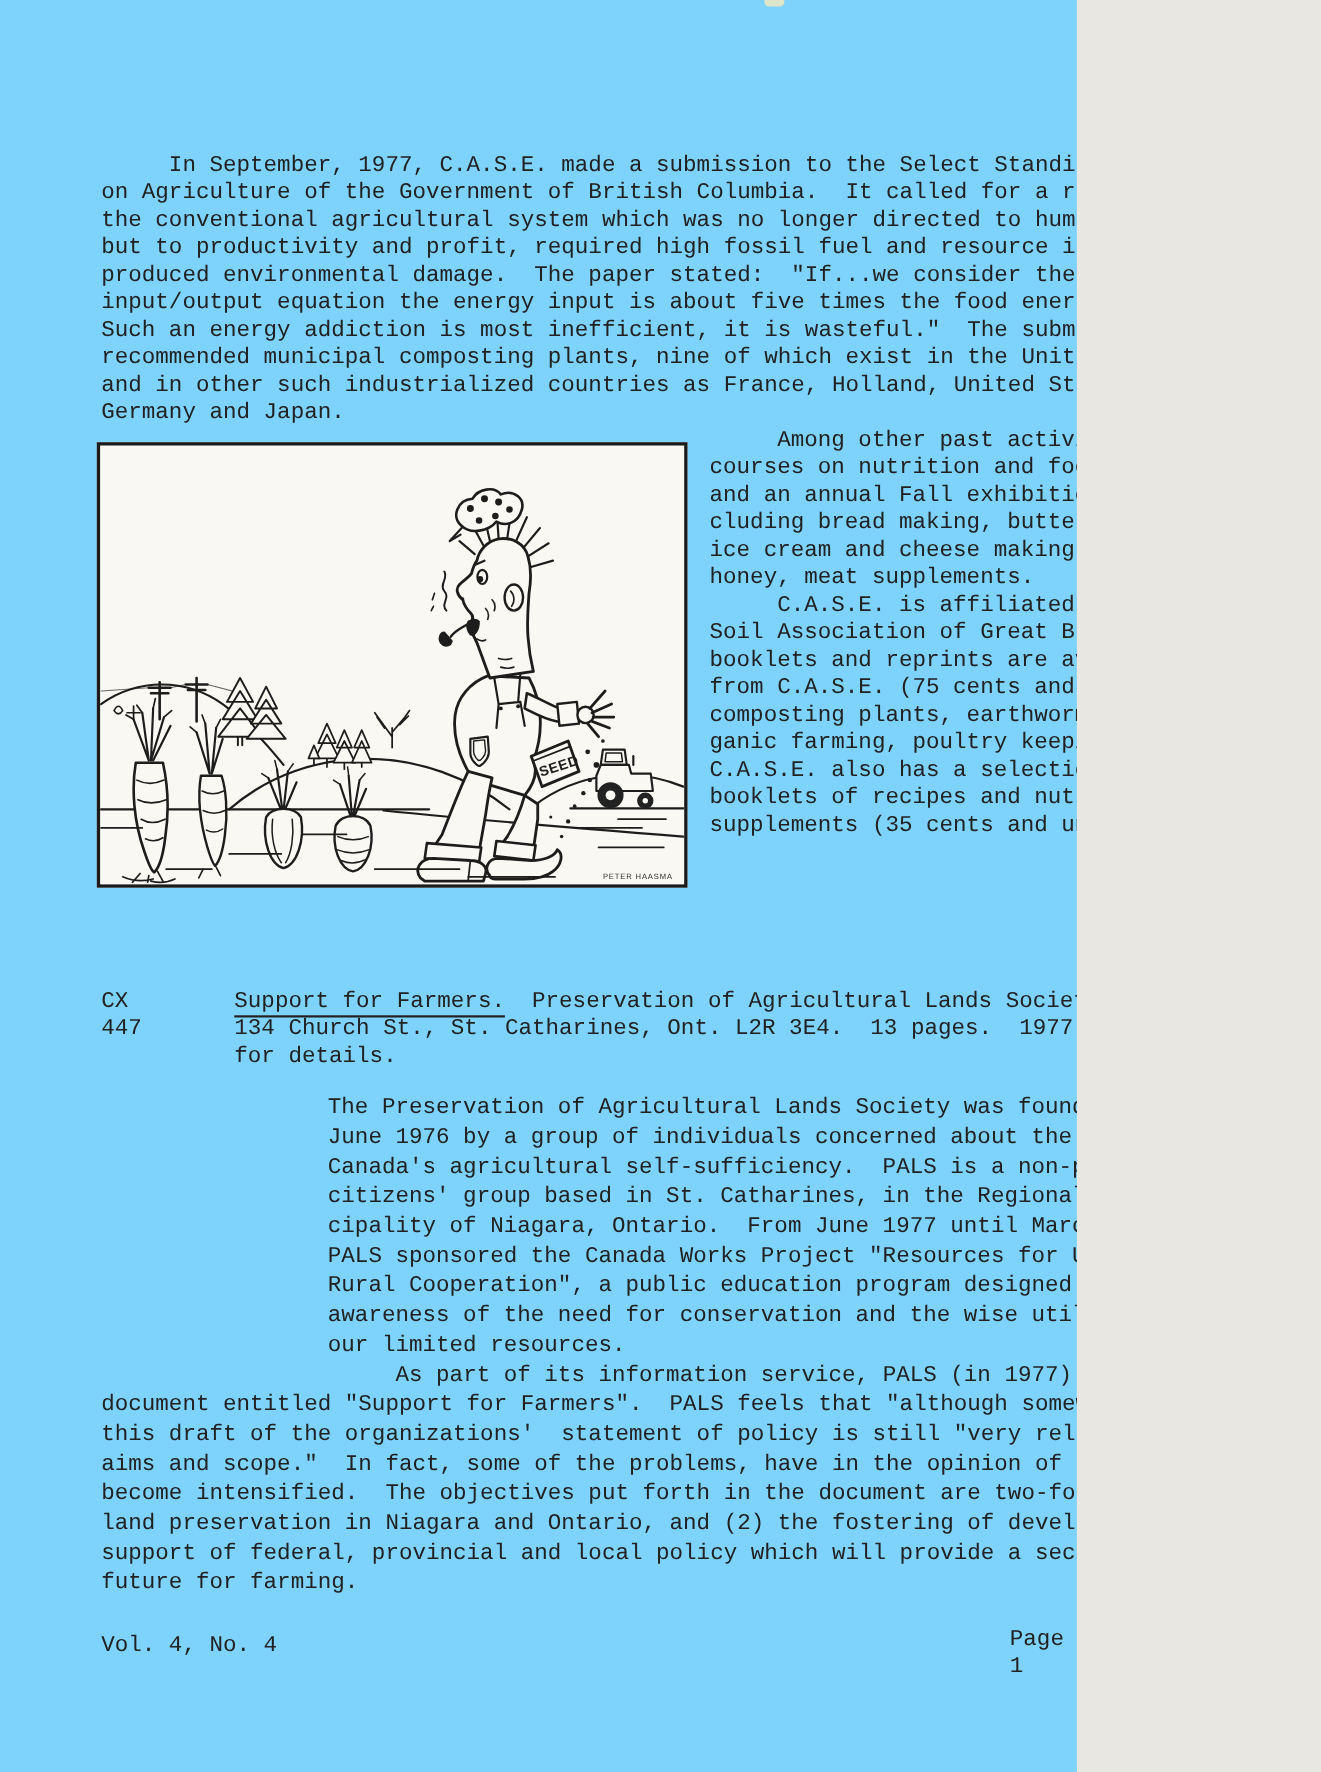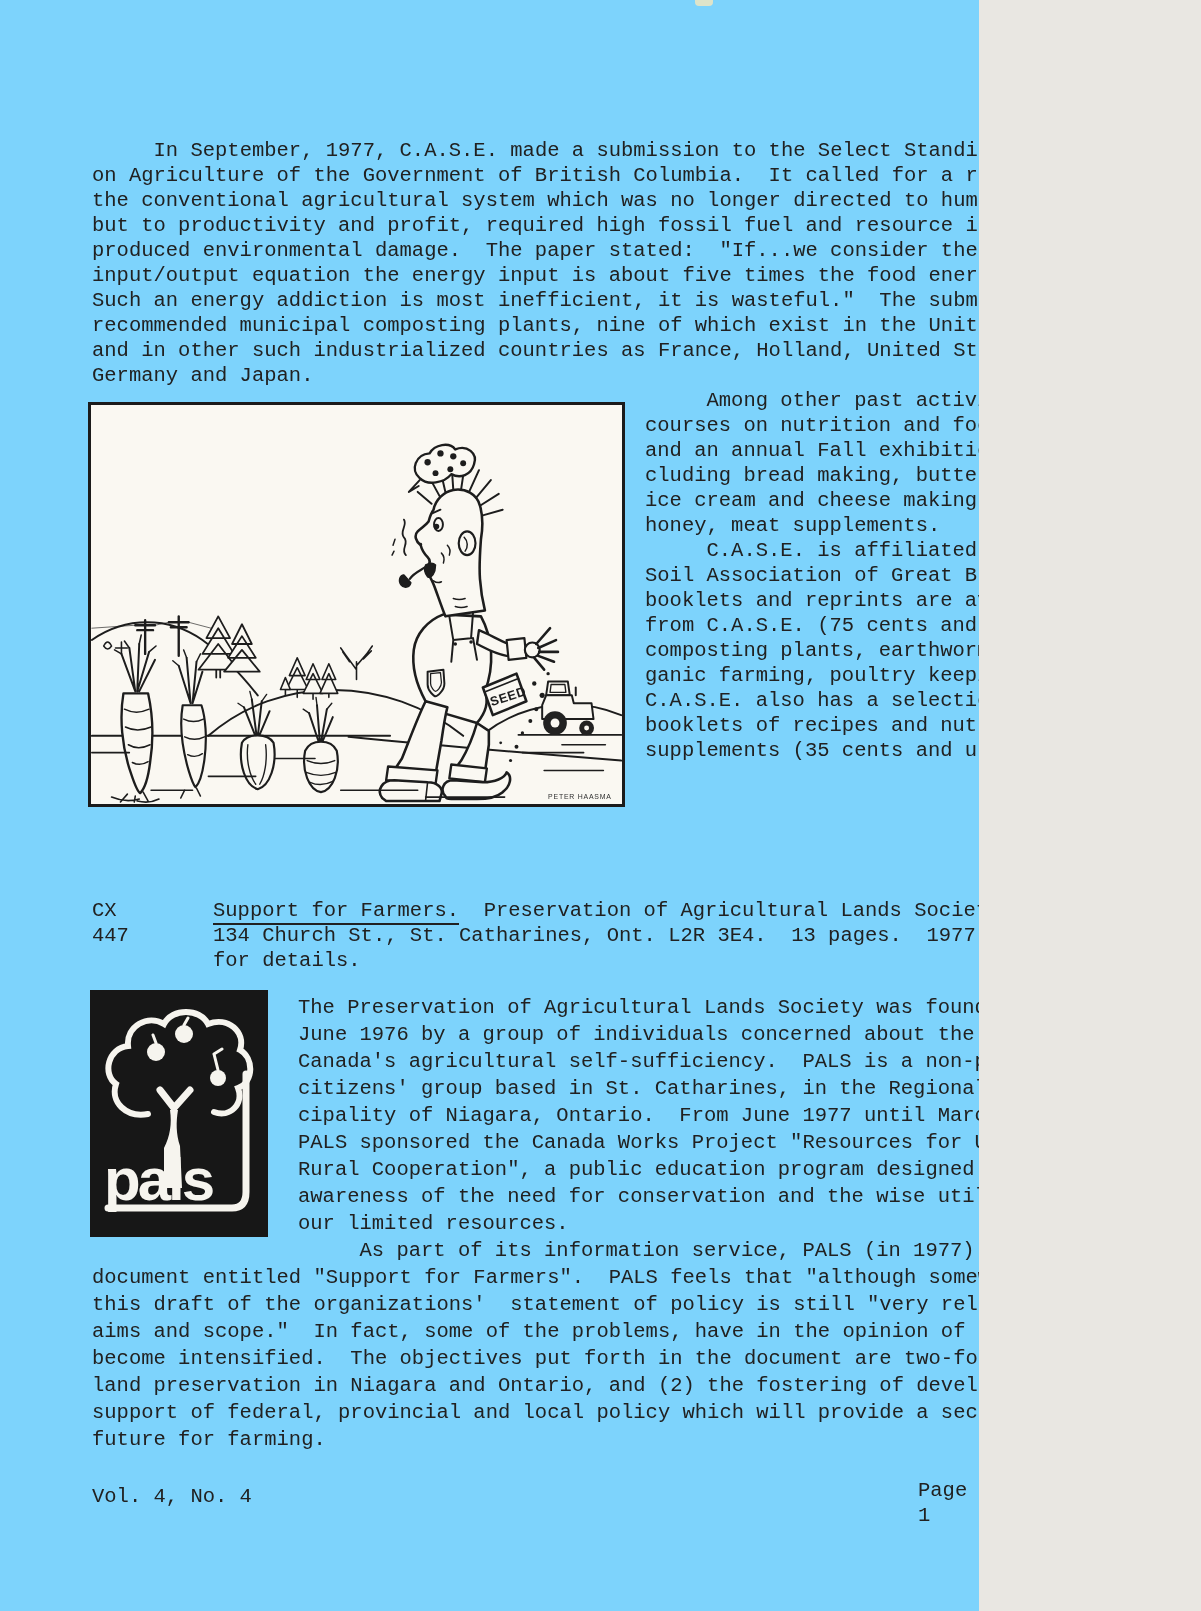--- a/index.html
+++ b/index.html
@@ -219,41 +219,20 @@
 C.A.S.E. also has a selection of
 booklets of recipes and nutritional
 supplements (35 cents and under).</div>
 
   <div class="txt" id="cite-code">CX
 447</div>
   <div class="txt" id="cite-entry"><span class="underlined">Support for Farmers.</span><span>  Preservation of Agricultural Lands Society (PALS),
 134 Church St., St. Catharines, Ont. L2R 3E4.  13 pages.  1977.  Write
 for details.</span></div>
 
-  <div id="pals-logo">
-    <svg viewBox="0 0 178 247" width="178" height="247">
-      <rect x="0" y="0" width="178" height="247" fill="#171717"></rect>
-
-      <path d="M58,124 C36,128 20,112 26,94 C12,84 18,58 38,56 C36,36 58,24 74,34 C82,18 110,18 118,34 C138,26 156,42 150,60 C164,68 164,92 148,98 C154,114 140,128 124,122" fill="none" stroke="#f6f4ee" stroke-width="6" stroke-linecap="round"></path>
-
-      <path d="M80,120 C82,134 80,146 74,158 L74,198 L92,198 L90,156 C86,144 86,132 88,120 Z" fill="#f6f4ee" stroke="none"></path>
-      <path d="M84,118 L70,100 M84,118 L100,100" stroke="#f6f4ee" stroke-width="7" stroke-linecap="round" fill="none"></path>
-
-      <g fill="#f6f4ee" stroke="none">
-        <circle cx="66" cy="62" r="9"></circle>
-          <circle cx="94" cy="44" r="9"></circle>
-          <circle cx="128" cy="88" r="8"></circle>
-      </g>
-      <path d="M128,80 L124,64 M124,64 l8,-5 M66,53 l-3,-8 M94,35 l4,-7" stroke="#f6f4ee" stroke-width="3" fill="none" stroke-linecap="round"></path>
-
-      <text x="14" y="210" font-family="Liberation Sans, sans-serif" font-size="60" font-weight="bold" letter-spacing="-3" fill="#f6f4ee">pals</text>
-
-      <path d="M18,218 L142,218 C152,218 156,212 156,202 L156,84" fill="none" stroke="#f6f4ee" stroke-width="7" stroke-linecap="round"></path>
-    </svg>
-  </div>
 
   <div class="txt" id="col-pals">The Preservation of Agricultural Lands Society was founded in
 June 1976 by a group of individuals concerned about the future of
 Canada's agricultural self-sufficiency.  PALS is a non-profit
 citizens' group based in St. Catharines, in the Regional Muni-
 cipality of Niagara, Ontario.  From June 1977 until March 1978,
 PALS sponsored the Canada Works Project "Resources for Urban-
 Rural Cooperation", a public education program designed to promote
 awareness of the need for conservation and the wise utilization of
 our limited resources.

